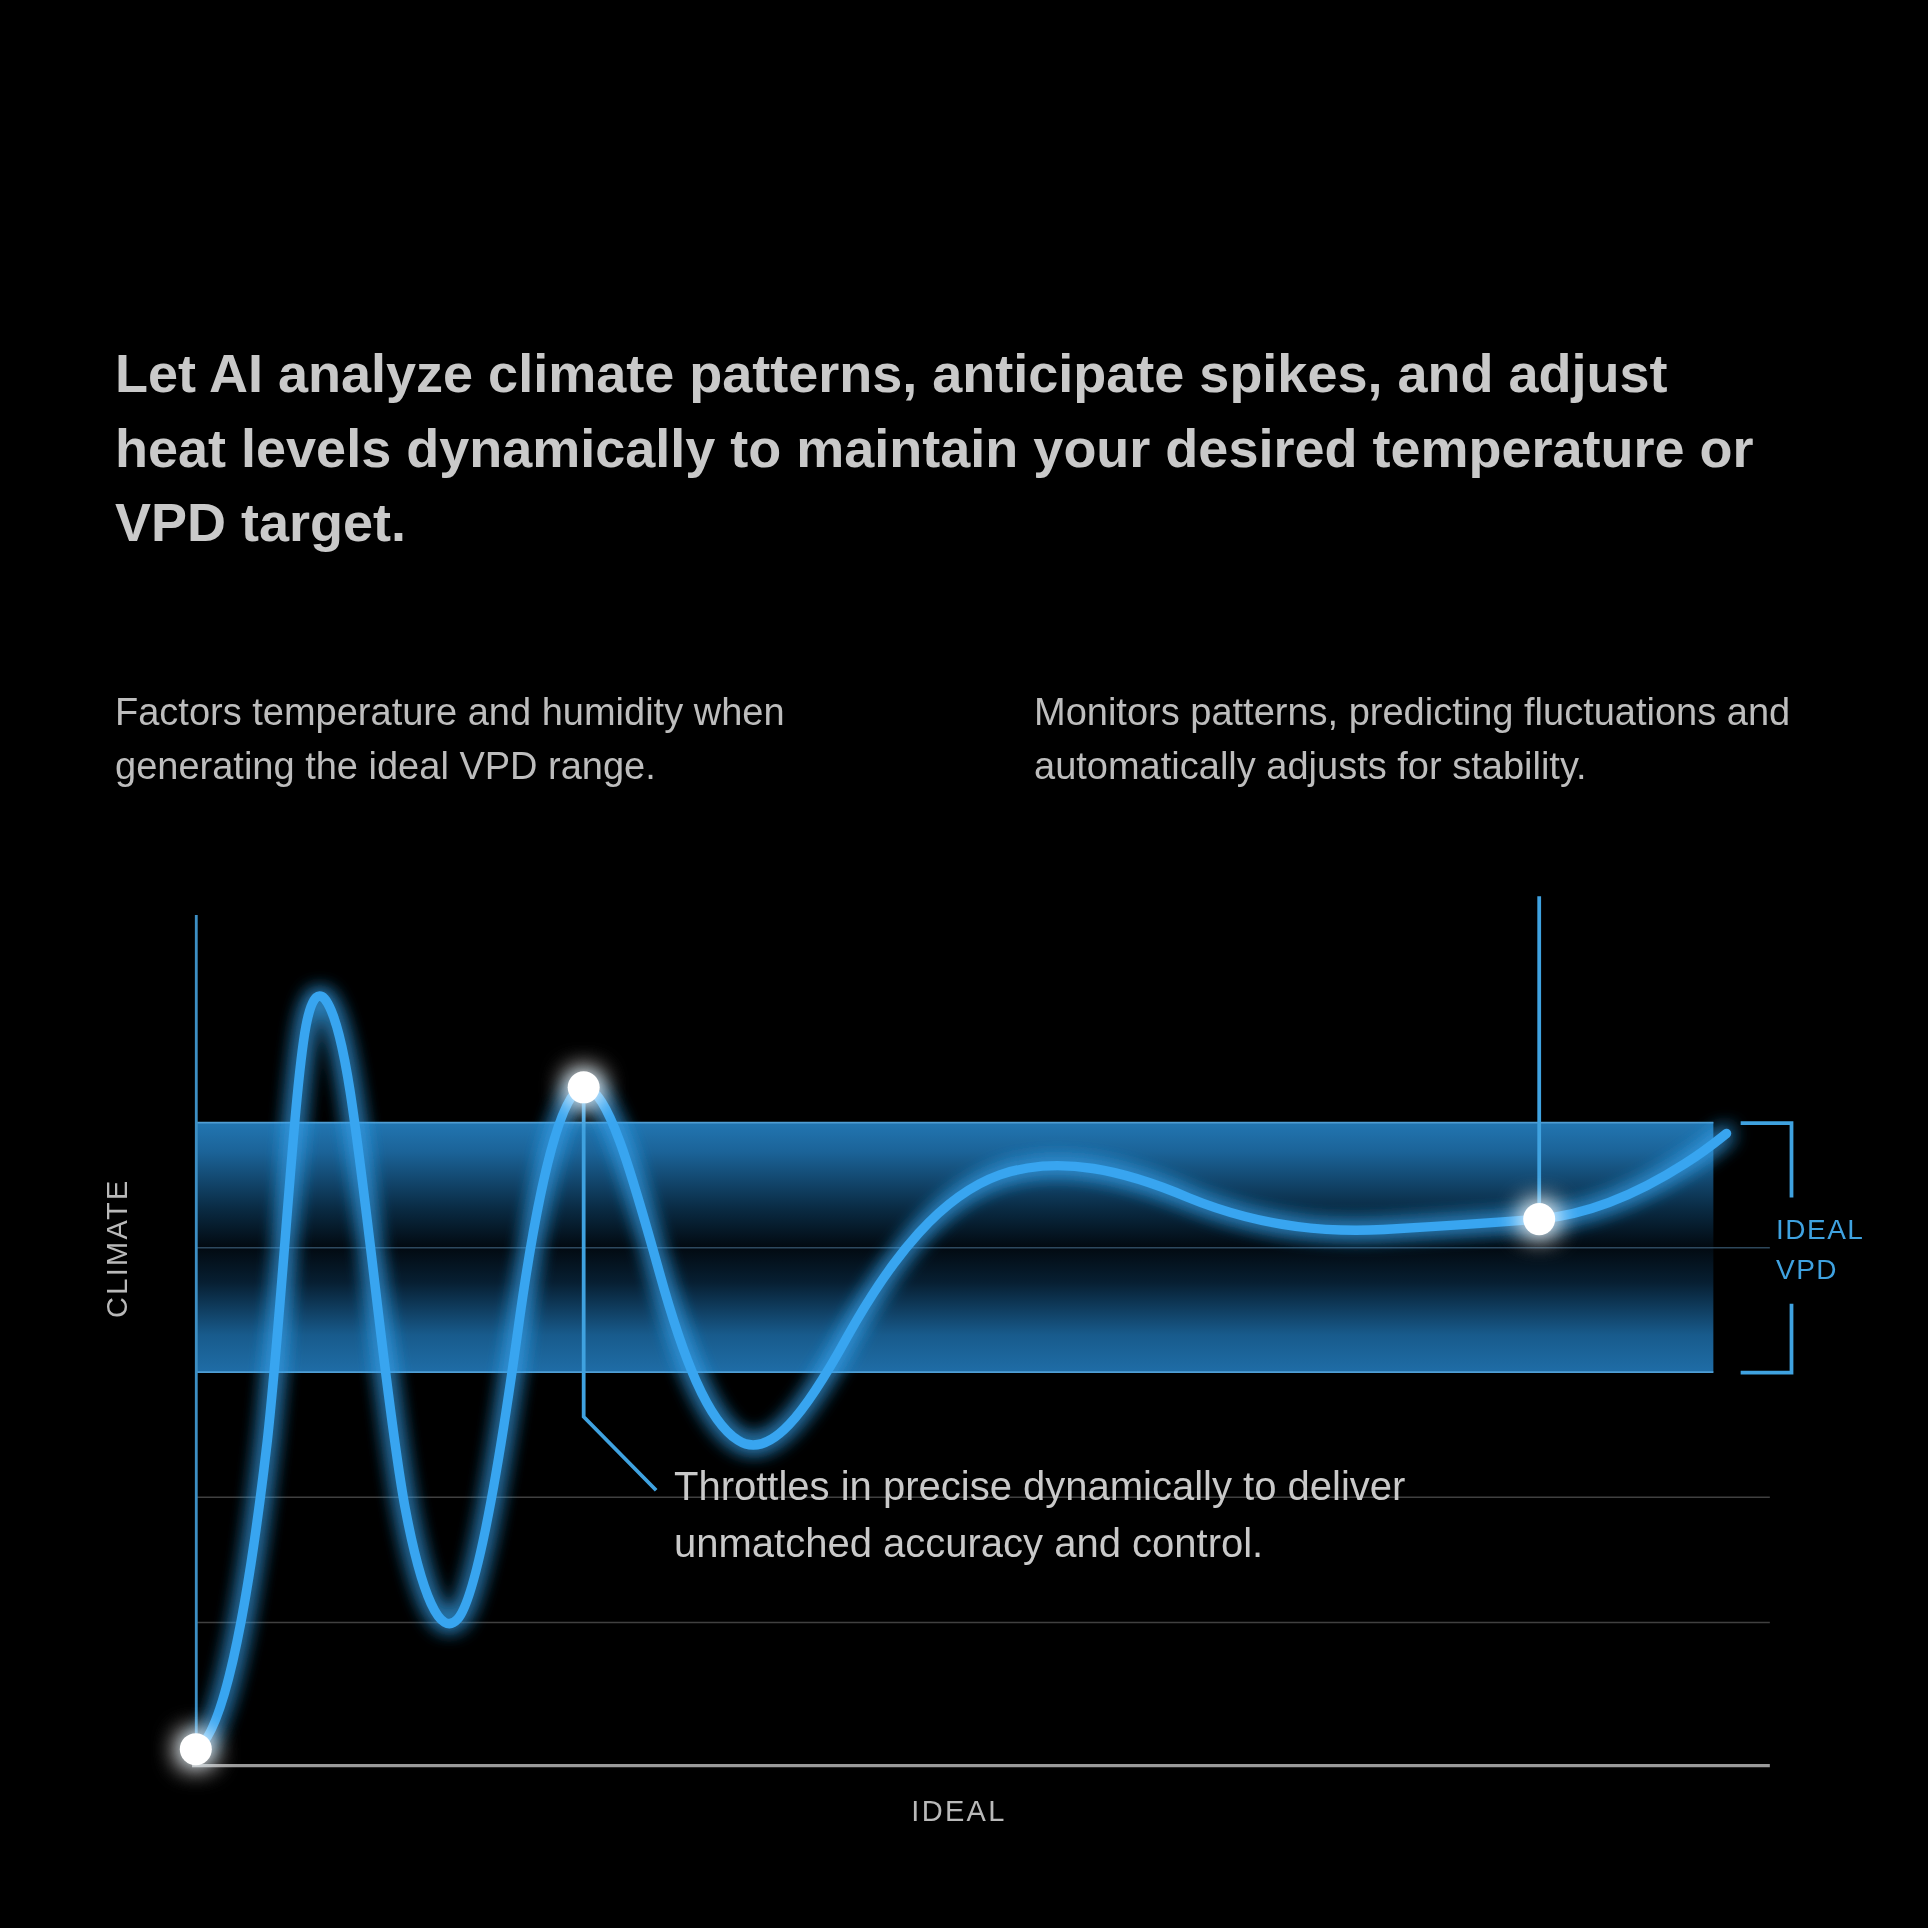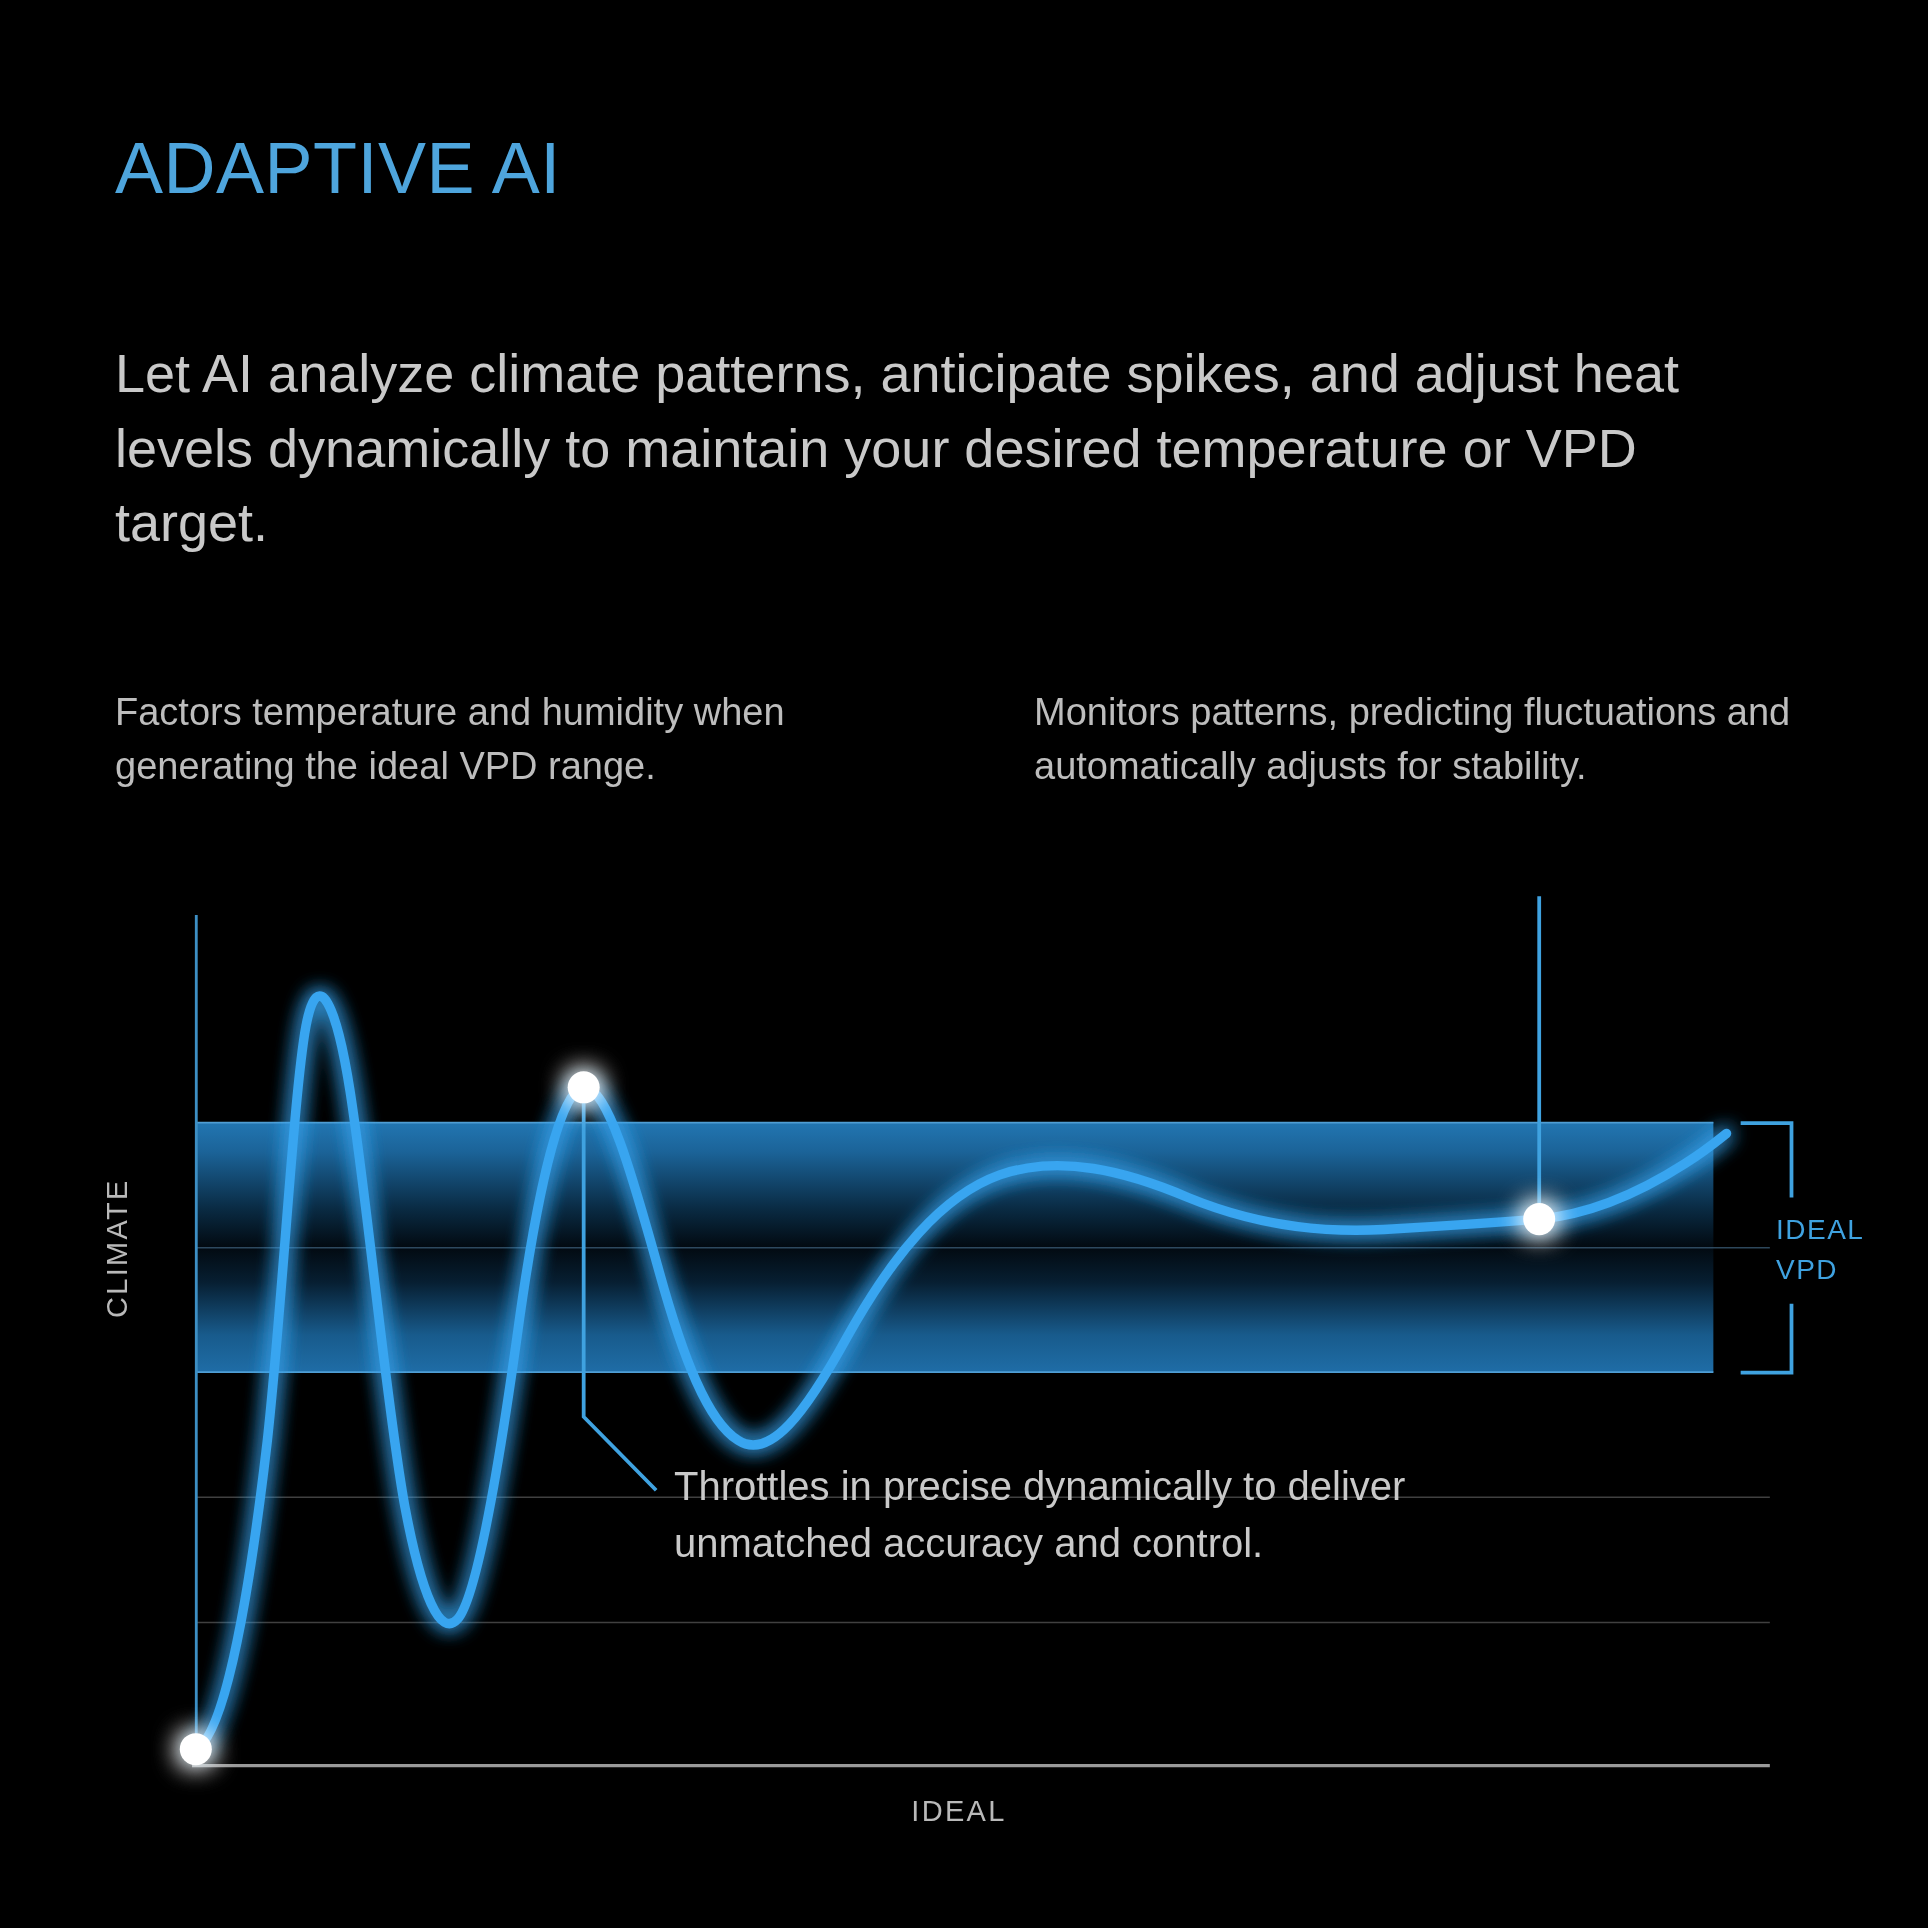--- a/index.html
+++ b/index.html
@@ -34,21 +34,21 @@
     white-space: nowrap;
   }
   .lede {
     position: absolute;
     left: 115px;
     top: 336px;
     width: 1657px;
     font-size: 54px;
     line-height: 1.38;
     color: #c9c9c9;
-    font-weight: 400;
+    font-weight: 700;
   }
 
   
   .col {
     position: absolute;
     top: 686px;
     font-size: 38px;
     line-height: 1.42;
     color: #bdbdbd;
     font-weight: 400;
@@ -107,21 +107,20 @@
     line-height: 1.42;
     text-align: left;
     white-space: nowrap;
   }
 </style>
 </head>
 <body>
 
 <div id="root">
 
-  <div class="title">ADAPTIVE AI</div>
 
   <div class="lede">Let AI analyze climate patterns, anticipate spikes, and adjust heat levels dynamically to maintain your desired temperature or VPD target.</div>
 
   <div class="col right">Monitors patterns, predicting fluctuations and automatically adjusts for stability.</div>
   <div class="col left">Factors temperature and humidity when generating the ideal VPD range.</div>
 
   <svg id="chart" viewBox="0 0 2048 2048">
     <defs>
 
       <linearGradient id="bandGrad" x1="0" y1="0" x2="0" y2="1">

